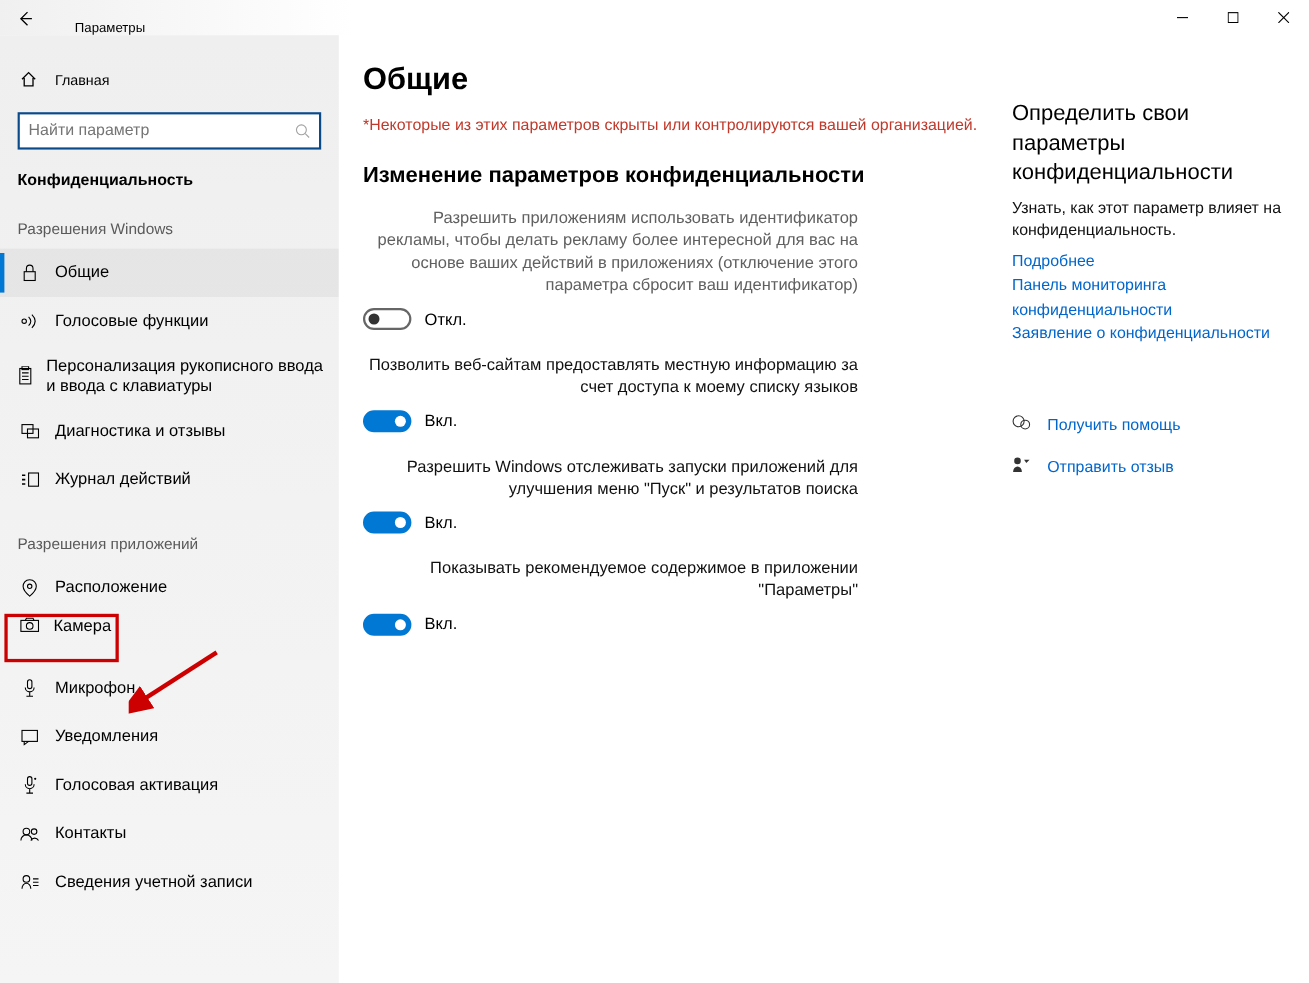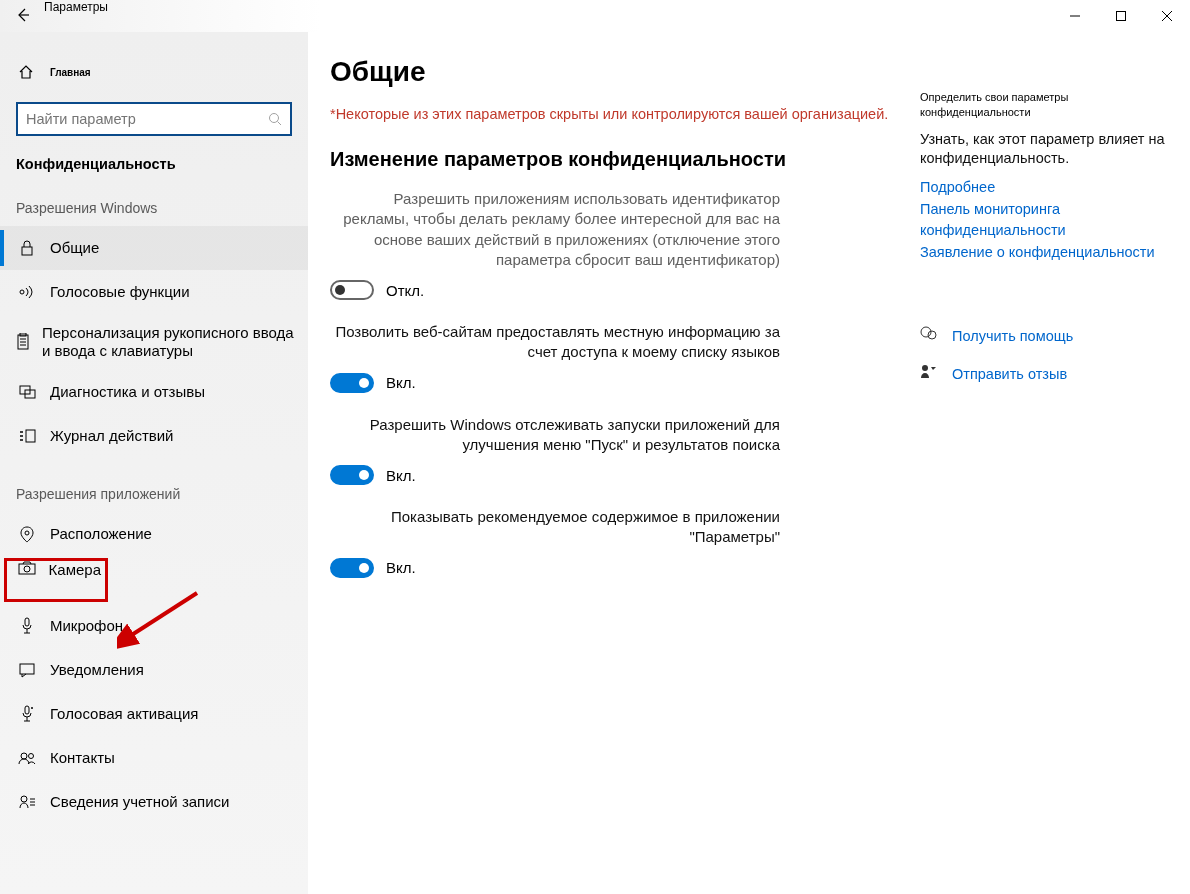--- a/index.html
+++ b/index.html
@@ -1,27 +1,27 @@
 <!DOCTYPE html>
 <html><head>
 <meta charset="utf-8">
 <style>
 * { margin: 0; padding: 0; box-sizing: border-box; font-family: "Segoe UI", Tahoma, sans-serif; }
 body { width: 1190px; height: 894px; background: #fff; overflow: hidden; position: relative; }
-.titlebar { height: 32px; display: flex; align-items: flex-start; padding-left: 8px; background: linear-gradient(to right, #f0f0f0 0%, #ffffff 27%); }
+.titlebar { height: 32px; display: flex; align-items: flex-end; padding-left: 8px; background: linear-gradient(to right, #f0f0f0 0%, #ffffff 27%); gap: 24px; }
 .titlebar .back { width: 30px; height: 30px; display: flex; align-items: center; justify-content: center; }
 .titlebar .title { font-size: 12px; margin-left: 6px; color: #000; }
 .win-controls { position: absolute; top: 0; right: 0; display: flex; }
 .win-controls .btn { width: 46px; height: 32px; display: flex; align-items: center; justify-content: center; }
 .main { display: flex; height: calc(100% - 32px); }
 .sidebar { width: 322px; background: linear-gradient(to bottom, #efefef, #f5f5f5); padding-top: 20px; overflow-y: auto; }
 .side-group { padding: 0 16px; }
 .home { display: flex; align-items: center; height: 40px; margin-bottom: 10px; }
 .home .icon { width: 20px; display: flex; justify-content: center; }
-.home .lbl { margin-left: 14px; font-size: 10px; color: #000; font-weight: bold; }
+.home .lbl { margin-left: 14px; font-size: 13px; color: #000; }
 .search { position: relative; height: 34px; border: 2px solid #0a4a8a; background: #fff; margin-bottom: 20px; display: flex; }
 .search input { border: none; outline: none; width: 100%; height: 100%; padding: 0 30px 0 8px; font-size: 14.5px; background: transparent; }
 .search .sicon { position: absolute; right: 8px; top: 50%; transform: translateY(-50%); opacity: .55; }
 .section-title { font-size: 14.5px; font-weight: 600; color: #000; padding: 0 16px; margin-bottom: 10px; }
 .group-label { font-size: 14px; color: #5a5a5a; padding: 0 16px; margin: 28px 0 10px; }
 .nav-item { display: flex; align-items: center; height: 44px; padding: 0 14px 0 16px; cursor: default; position: relative; }
 .nav-item .icon { width: 22px; display: flex; justify-content: center; color: #1a1a1a; }
 .nav-item .lbl { margin-left: 12px; font-size: 15px; color: #000; line-height: 1.2; }
 .nav-item.active::before { content: ""; position: absolute; left: 0; top: 4px; bottom: 4px; width: 4px; background: #0078d4; }
 .nav-item.active { background: rgba(0,0,0,0.045); }
@@ -37,21 +37,21 @@
 h2 { font-size: 20px; font-weight: 600; color: #000; margin-bottom: 18px; }
 .setting { margin-bottom: 22px; max-width: 450px; text-align: right; }
 .setting .desc { font-size: 15px; color: #606060; line-height: 1.35; margin-bottom: 10px; }
 .setting .desc.dark { color: #111; }
 .toggle-row { display: flex; align-items: center; }
 .toggle { width: 44px; height: 20px; border-radius: 10px; border: 2px solid #666; background: #fff; position: relative; }
 .toggle .knob { width: 10px; height: 10px; background: #333; border-radius: 50%; position: absolute; top: 3px; left: 3px; }
 .toggle.on { background: #0078d4; border-color: #0078d4; }
 .toggle.on .knob { background: #fff; left: auto; right: 3px; }
 .toggle-label { margin-left: 12px; font-size: 15px; }
-.side-h { font-size: 11px; font-weight: 400; color: #000; margin-top: 34px; margin-bottom: 10px; line-height: 1.35; }
+.side-h { font-size: 20px; font-weight: 400; color: #000; margin-top: 34px; margin-bottom: 10px; line-height: 1.35; }
 .side-p { font-size: 14.5px; color: #111; margin-bottom: 8px; line-height: 1.35; }
 .link { color: #0066cc; font-size: 14.5px; display: block; line-height: 1.5; cursor: pointer; }
 .help-row { display: flex; margin-top: 16px; }
 .help-row .icon { width: 18px; margin-right: 14px; color: #333; }
 .help-row .link { display: inline; }
 .arrow { position: absolute; left: 117px; top: 583px; pointer-events: none; }
 svg { display: block; }
 </style>
 </head>
 <body>

